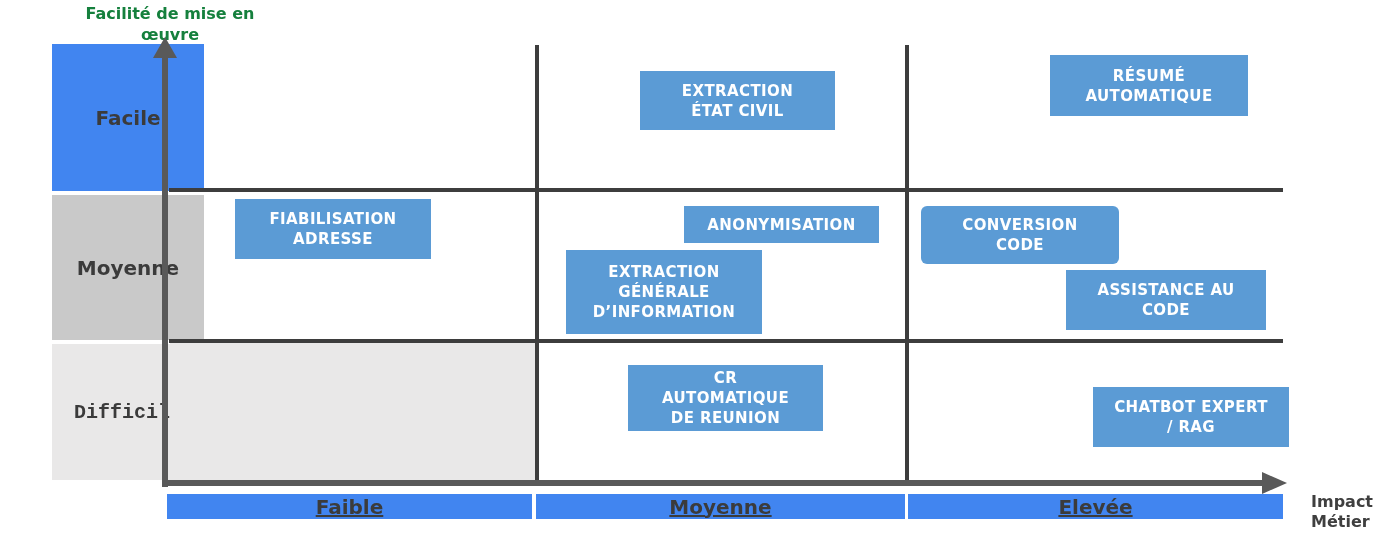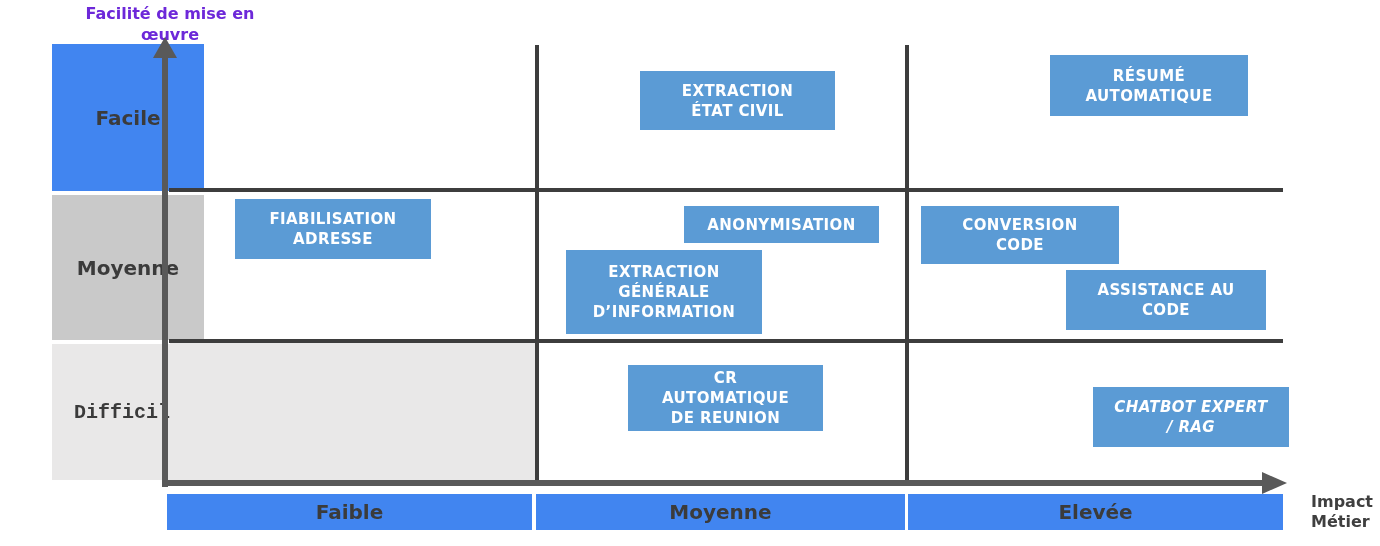--- a/index.html
+++ b/index.html
@@ -16,21 +16,21 @@
     overflow: hidden;
   }
   
   .y-title {
     position: absolute;
     left: 55px; top: 3px; width: 230px;
     text-align: center;
     font-weight: bold;
     font-size: 16px;
     line-height: 21px;
-    color: #6d28d9;
+    color: #15803d;
     white-space: pre-line;
   }
   .x-title {
     position: absolute;
     left: 1311px; top: 492px;
     font-weight: bold;
     font-size: 16px;
     line-height: 20px;
     color: #3f3f3f;
     white-space: pre-line;
@@ -100,33 +100,34 @@
     letter-spacing: 0.4px;
     display: flex; align-items: center; justify-content: center;
     text-align: center;
     white-space: pre-line;
   }
   .uc1 { left: 640px;  top: 71px;  width: 195px; height: 59px; }
   .uc2 { left: 1050px; top: 55px;  width: 198px; height: 61px; }
   .uc3 { left: 235px;  top: 199px; width: 196px; height: 60px; }
   .uc4 { left: 684px;  top: 206px; width: 195px; height: 37px; }
   .uc5 { left: 566px;  top: 250px; width: 196px; height: 84px; }
-  .uc6 { left: 921px;  top: 206px; width: 198px; height: 58px; }
+  .uc6 { left: 921px;  top: 206px; width: 198px; height: 58px; border-radius: 6px; }
   .uc7 { left: 1066px; top: 270px; width: 200px; height: 60px; }
   .uc8 { left: 628px;  top: 365px; width: 195px; height: 66px; }
-  .uc9 { left: 1093px; top: 387px; width: 196px; height: 60px; font-style: italic; }
+  .uc9 { left: 1093px; top: 387px; width: 196px; height: 60px; }
   
   .xbar {
     position: absolute;
-    top: 494px; height: 36px;
+    top: 494px; height: 25px;
     background: var(--bright-blue, #4185F0);
     display: flex; align-items: center; justify-content: center;
     font-weight: bold;
     font-size: 20px;
     color: #3b3b3b;
+    text-decoration: underline;
   }
   .xbar-faible  { left: 167px; width: 365px; }
   .xbar-moyenne { left: 536px; width: 369px; }
   .xbar-elevee  { left: 908px; width: 375px; }
 </style>
 </head>
 <body>
 
 <div class="canvas">
 

